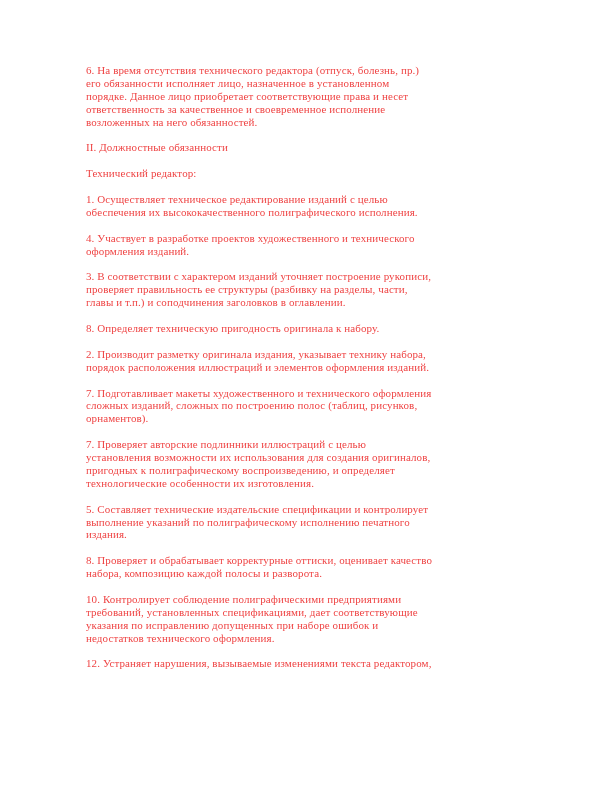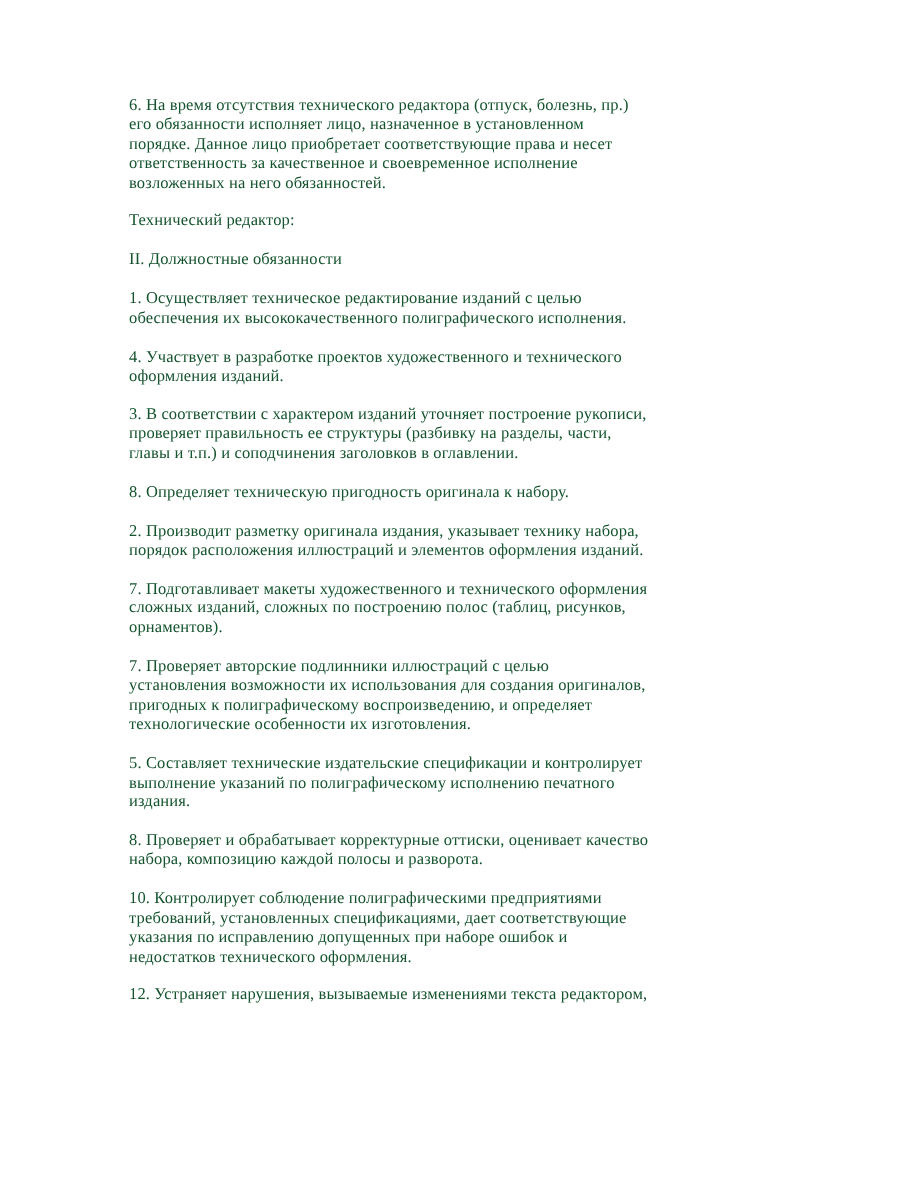--- a/index.html
+++ b/index.html
@@ -7,21 +7,21 @@
     padding: 0;
     background: #ffffff;
   }
   .page {
     position: relative;
     width: 612px;
     height: 792px;
     background: #ffffff;
     overflow: hidden;
     font-family: "Liberation Serif", "DejaVu Serif", serif;
-    color: #14532d;
+    color: #ef4444;
   }
   .text-block {
     position: absolute;
     left: 86px;
     top: 64px;
     width: 480px;
   }
   .text-block p {
     margin: 0 0 12.9px 0;
     font-size: 11px;
@@ -33,22 +33,22 @@
 </head>
 <body>
 
 <div class="page">
   <div class="text-block">
     <p>6. На время отсутствия технического редактора (отпуск, болезнь, пр.)
 его обязанности исполняет лицо, назначенное в установленном
 порядке. Данное лицо приобретает соответствующие права и несет
 ответственность за качественное и своевременное исполнение
 возложенных на него обязанностей.</p>
+    <p>II. Должностные обязанности</p>
     <p>Технический редактор:</p>
-    <p>II. Должностные обязанности</p>
     <p>1. Осуществляет техническое редактирование изданий с целью
 обеспечения их высококачественного полиграфического исполнения.</p>
     <p>4. Участвует в разработке проектов художественного и технического
 оформления изданий.</p>
     <p>3. В соответствии с характером изданий уточняет построение рукописи,
 проверяет правильность ее структуры (разбивку на разделы, части,
 главы и т.п.) и соподчинения заголовков в оглавлении.</p>
     <p>8. Определяет техническую пригодность оригинала к набору.</p>
     <p>2. Производит разметку оригинала издания, указывает технику набора,
 порядок расположения иллюстраций и элементов оформления изданий.</p>

